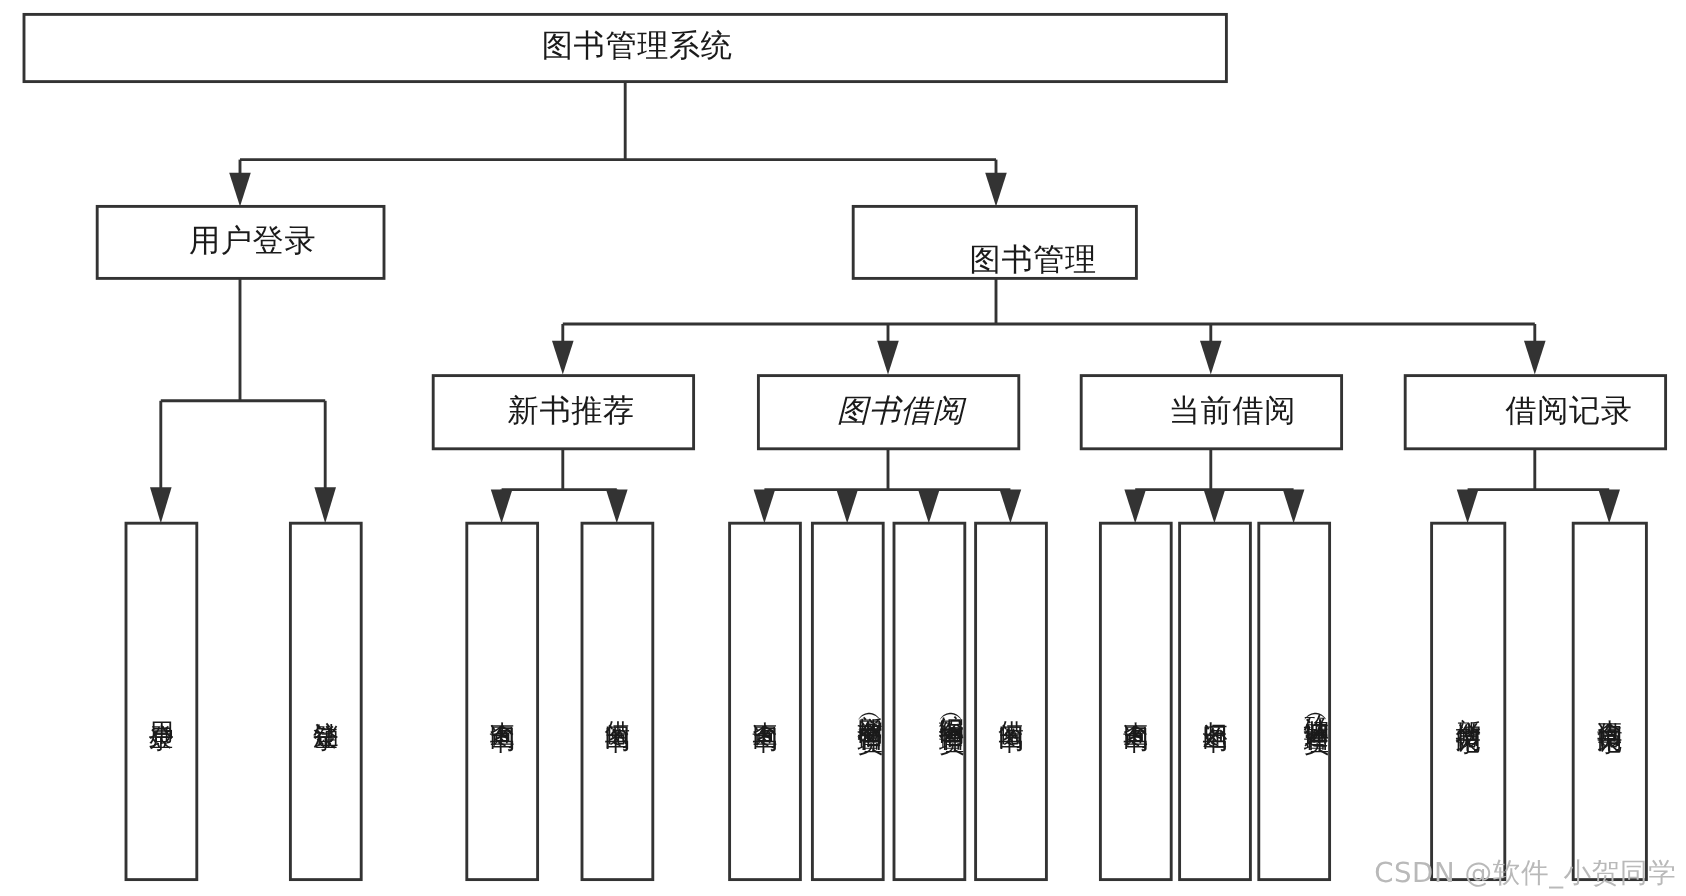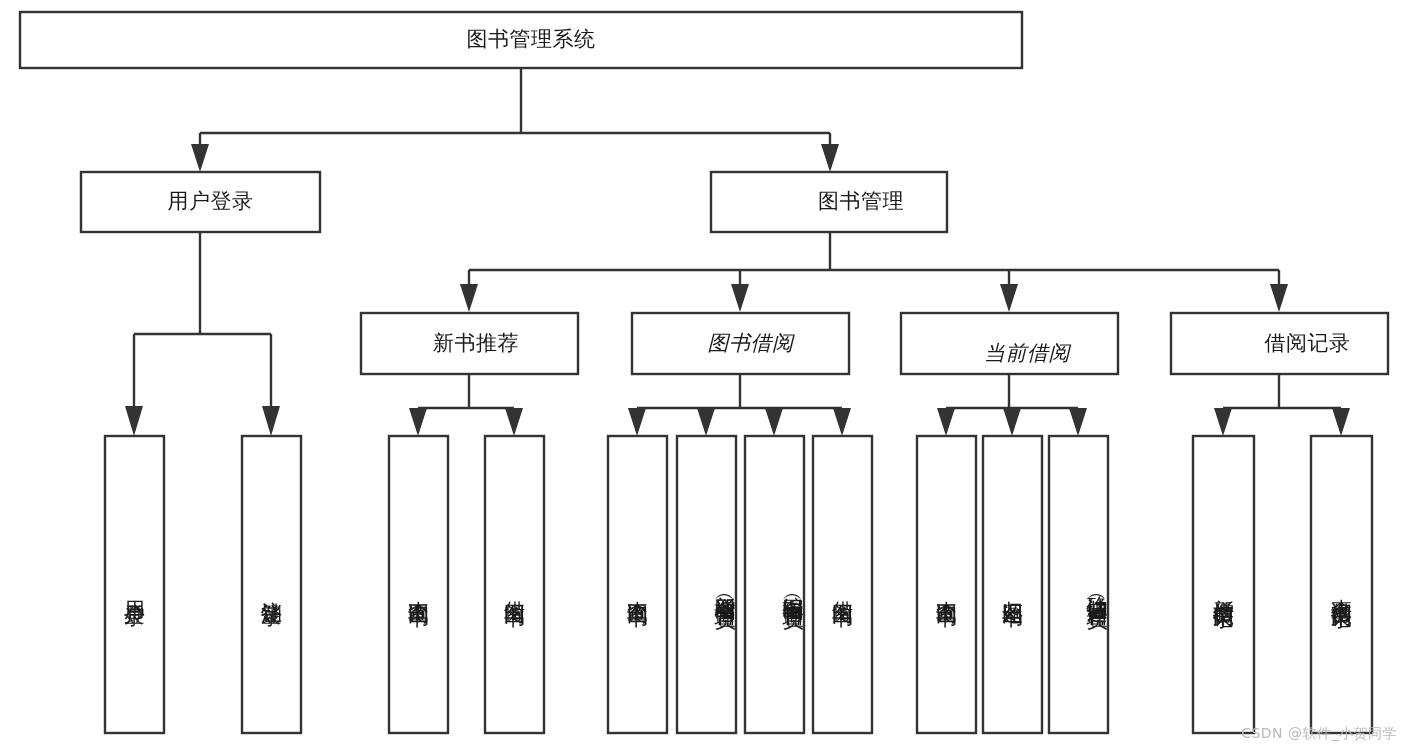--- a/index.html
+++ b/index.html
@@ -46,41 +46,41 @@
     position: absolute;
     display: flex;
     align-items: center;
     justify-content: center;
     color: #1a1a1a;
     font-family: "DejaVu Sans", "Liberation Sans", sans-serif;
     pointer-events: none;
     box-sizing: border-box;
   }
   .node-label.horiz {
-    font-size: 21px;
+    font-size: 26px;
     letter-spacing: 0.5px;
     line-height: 1.2;
     padding-left: 20px;
   }
   .node-label.vert {
     writing-mode: vertical-rl;
     text-orientation: upright;
     font-size: 21px;
     letter-spacing: 2px;
     line-height: 1.05;
     white-space: nowrap;
     padding-top: 6px;
     align-items: flex-start;
     justify-content: center;
   }
   .watermark {
     position: absolute;
     right: 8px;
     bottom: 4px;
-    font-size: 14px;
+    font-size: 23px;
     color: #b9b9b9;
     font-family: "DejaVu Sans", "Liberation Sans", sans-serif;
     white-space: nowrap;
     letter-spacing: 0.5px;
   }
 </style>
 </head>
 <body>
 
 <div id="diagram-root">
@@ -169,25 +169,25 @@
       <rect class="node-box" x="1049" y="436" width="59" height="297"></rect>
 
       <rect class="node-box" x="1193" y="436" width="61" height="297"></rect>
       <rect class="node-box" x="1311" y="436" width="61" height="297"></rect>
     </g>
   </svg>
 
   <div class="node-label horiz" style="left:20px; top:12px; width:1002px; height:56px;">图书管理系统</div>
 
   <div class="node-label horiz" style="left:81px; top:172px; width:239px; height:60px;">用户登录</div>
-  <div class="node-label horiz" style="left:711px; top:172px; width:280px; height:60px;">图书管理</div>
+  <div class="node-label horiz" style="left:711px; top:188px; width:280px; height:60px;">图书管理</div>
 
   <div class="node-label horiz" style="left:361px; top:313px; width:210px; height:61px;">新书推荐</div>
   <div class="node-label horiz" style="left:632px; top:313px; width:217px; height:61px;font-style:italic;">图书借阅</div>
-  <div class="node-label horiz" style="left:901px; top:323px; width:232px; height:61px;font-style:italic;">当前借阅</div>
+  <div class="node-label horiz" style="left:901px; top:313px; width:232px; height:61px;">当前借阅</div>
   <div class="node-label horiz" style="left:1171px; top:313px; width:217px; height:61px;margin-left:18px;">借阅记录</div>
 
   <div class="node-label vert" style="left:105px; top:436px; width:59px; height:297px; align-items:center;">用户登录</div>
   <div class="node-label vert" style="left:242px; top:436px; width:59px; height:297px; align-items:center;">注销登录</div>
 
   <div class="node-label vert" style="left:389px; top:436px; width:59px; height:297px; align-items:center;">查询图书</div>
   <div class="node-label vert" style="left:485px; top:436px; width:59px; height:297px; align-items:center;">借阅图书</div>
 
   <div class="node-label vert" style="left:608px; top:436px; width:59px; height:297px; align-items:center;">查询图书</div>
   <div class="node-label vert" style="left:677px; top:436px; width:59px; height:297px;">新增图书（管理员）</div>

